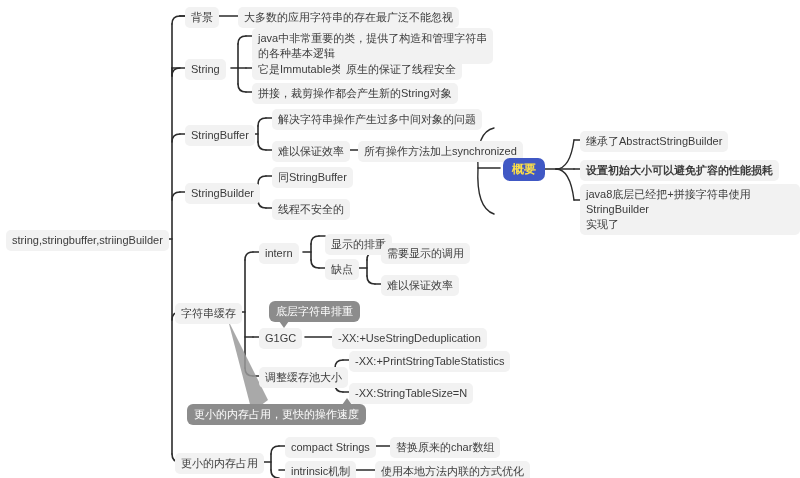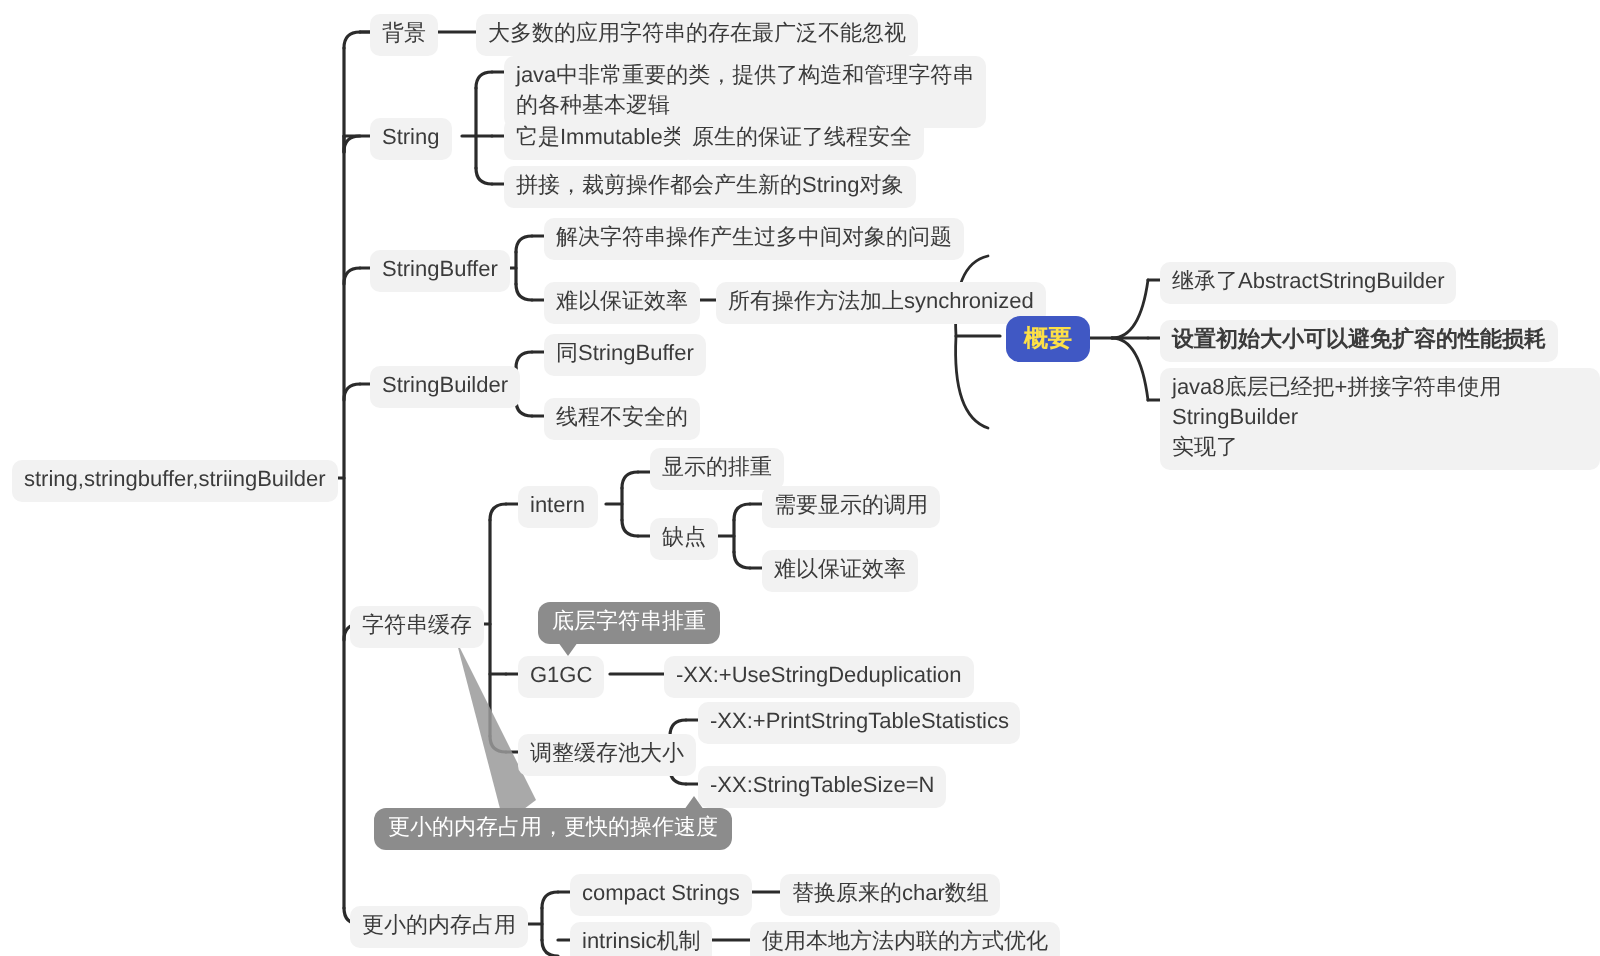--- a/index.html
+++ b/index.html
@@ -196,21 +196,21 @@
 
   <div class="node accent" style="left:503px;top:158px;">概要</div>
   <div class="node" style="left:580px;top:131px;">继承了AbstractStringBuilder</div>
   <div class="node" style="left:580px;top:160px;font-weight:bold;">设置初始大小可以避免扩容的性能损耗</div>
   <div class="node" style="left:580px;top:184px;">java8底层已经把+拼接字符串使用StringBuilder
 实现了</div>
 
   <div class="node" style="left:175px;top:303px;">字符串缓存</div>
 
   <div class="node" style="left:259px;top:243px;">intern</div>
-  <div class="node" style="left:325px;top:224px;">显示的排重</div>
+  <div class="node" style="left:325px;top:234px;">显示的排重</div>
   <div class="node" style="left:325px;top:259px;">缺点</div>
   <div class="node" style="left:381px;top:243px;">需要显示的调用</div>
   <div class="node" style="left:381px;top:275px;">难以保证效率</div>
 
   <div class="node" style="left:259px;top:328px;">G1GC</div>
   <div class="node" style="left:332px;top:328px;">-XX:+UseStringDeduplication</div>
 
   <div class="node" style="left:259px;top:367px;">调整缓存池大小</div>
   <div class="node" style="left:349px;top:351px;">-XX:+PrintStringTableStatistics</div>
   <div class="node" style="left:349px;top:383px;">-XX:StringTableSize=N</div>

